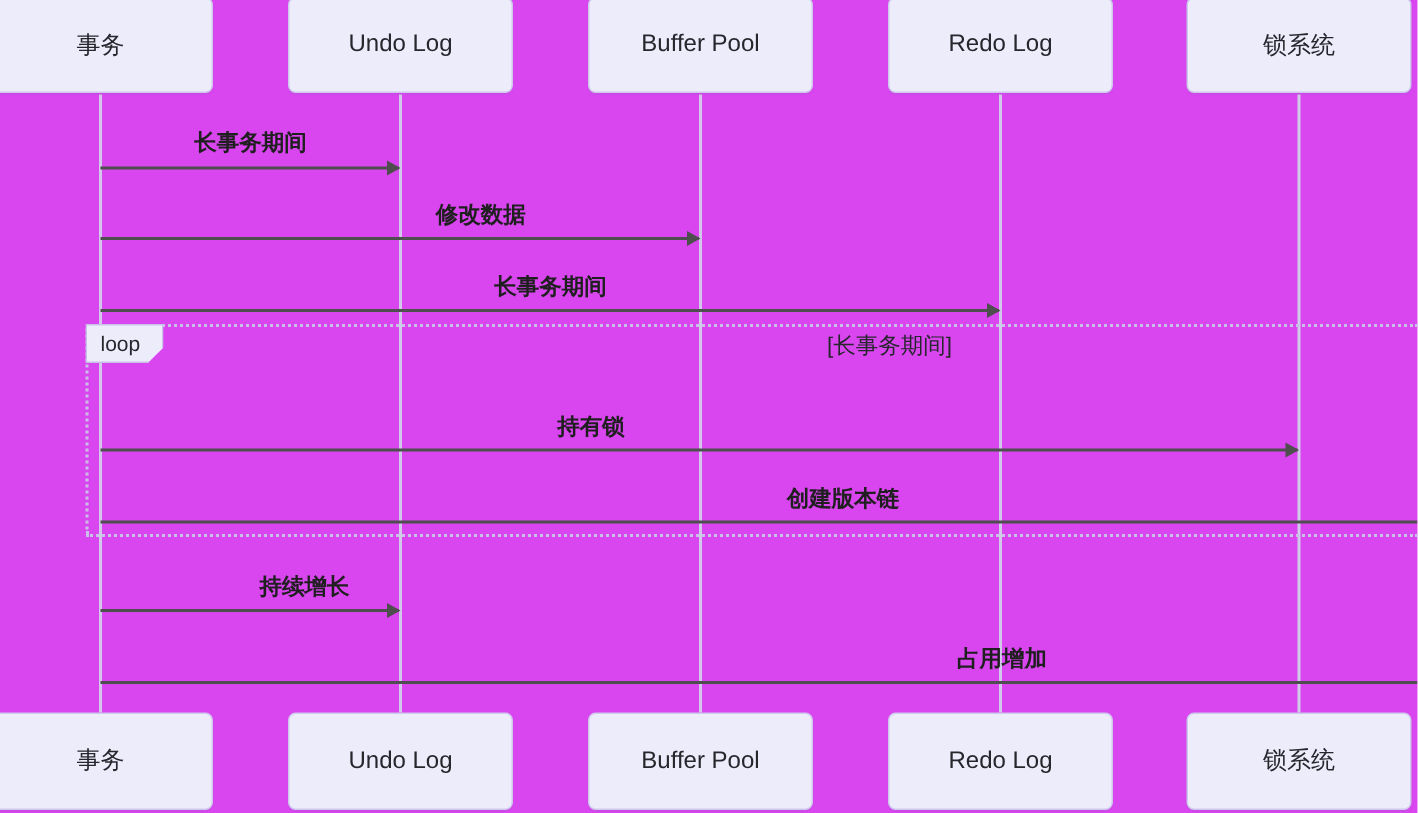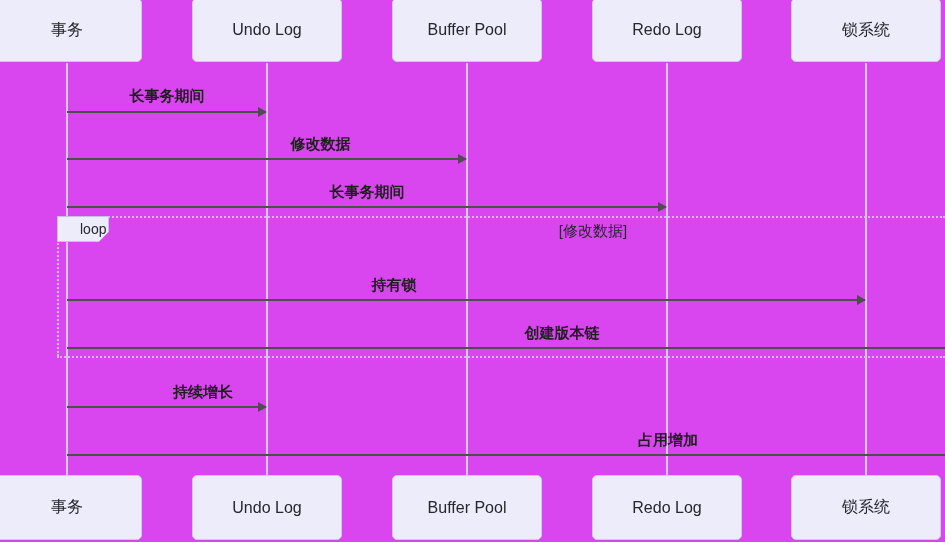--- a/index.html
+++ b/index.html
@@ -25,21 +25,21 @@
   .arrowhead{
     position:absolute; width:0; height:0;
     border-left:9px solid #4e4e4e; border-top:5px solid transparent;
     border-bottom:5px solid transparent;
   }
   .loop-border-h{ position:absolute; border-top:2px dotted #c9c0e8; height:0; }
   .loop-border-v{ position:absolute; border-left:2px dotted #c9c0e8; width:0; }
   .loop-tab{
     position:absolute; background:#ececfb; border:1px solid #c9c0e8;
     box-sizing:border-box; font-size:14px; color:#26262d;
-    padding-left:22px; line-height:24px;
+    padding-left:9px; line-height:24px;
     clip-path:polygon(0 0, 100% 0, 100% 60%, 80% 100%, 0 100%);
   }
   .loop-cond{
     position:absolute; text-align:center; font-size:15px; color:#26262d;
     height:20px; line-height:20px; white-space:nowrap;
   }
 </style>
 </head>
 <body>
 
@@ -83,21 +83,21 @@
     <div class="msg-label" style="left:67px; top:181px; width:600px;">长事务期间</div>
     <div class="msg-line" style="left:67px; top:206px; width:599px;"></div>
     <div class="arrowhead" style="left:658px; top:202px;"></div>
   </div>
 
   <div>
     <div class="loop-border-h" style="left:57px; top:216px; width:888px;"></div>
     <div class="loop-border-h" style="left:57px; top:356px; width:888px;"></div>
     <div class="loop-border-v" style="left:57px; top:216px; height:140px;"></div>
     <div class="loop-tab" style="left:57px; top:216px; width:52px; height:26px;">loop</div>
-    <div class="loop-cond" style="left:493px; top:221px; width:200px;">[修改数据]</div>
+    <div class="loop-cond" style="left:493px; top:221px; width:200px;">[长事务期间]</div>
   </div>
 
   <div>
     <div class="msg-label" style="left:67px; top:274px; width:654px;">持有锁</div>
     <div class="msg-line" style="left:67px; top:299px; width:798px;"></div>
     <div class="arrowhead" style="left:857px; top:295px;"></div>
   </div>
 
   <div>
     <div class="msg-label" style="left:67px; top:322px; width:990px;">创建版本链</div>

